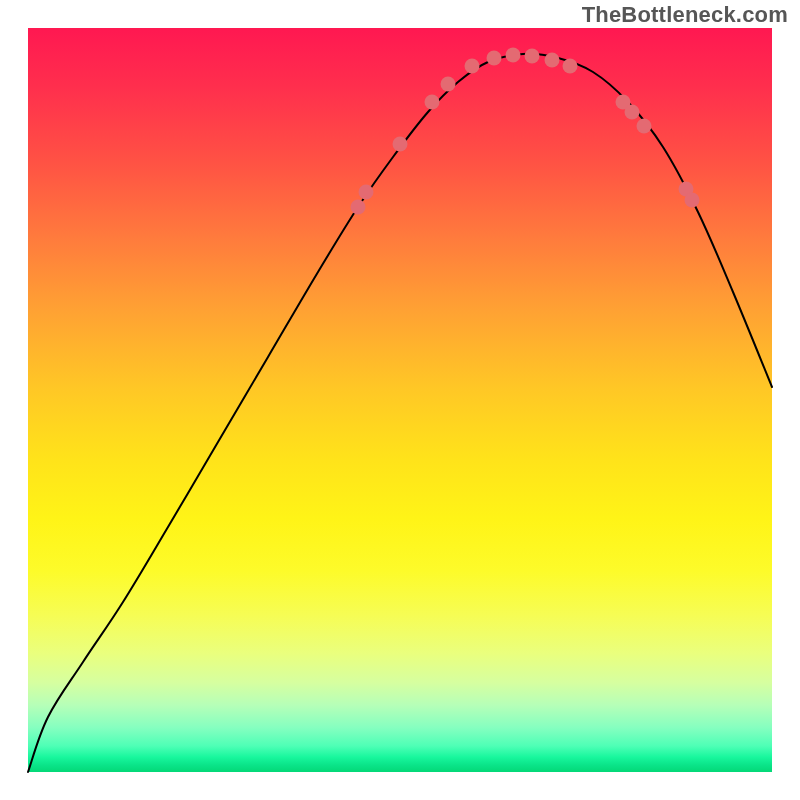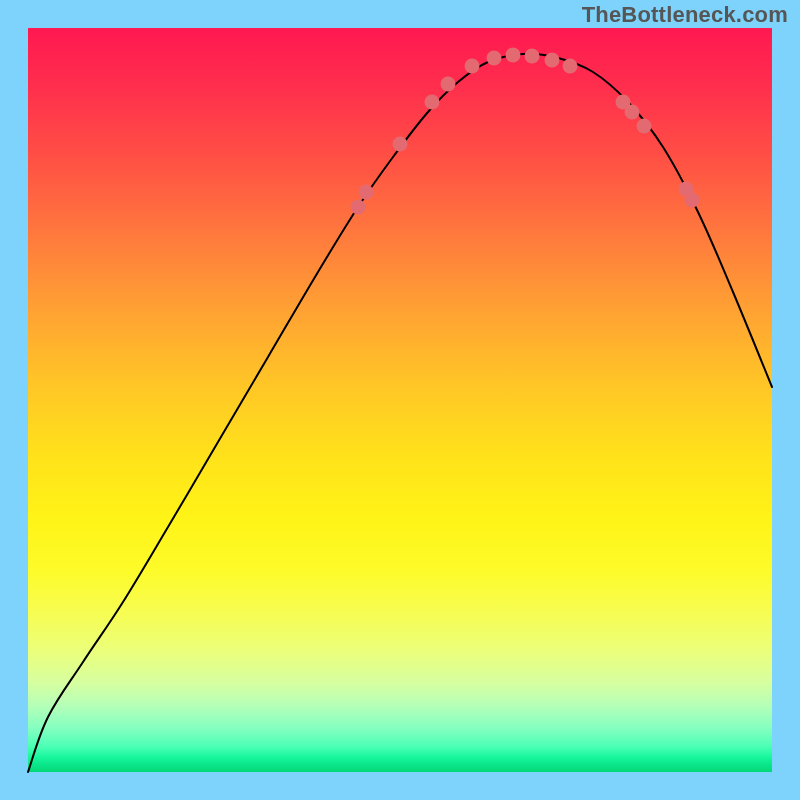--- a/index.html
+++ b/index.html
@@ -1,21 +1,21 @@
 <!DOCTYPE html>
 <html><head>
 <meta charset="utf-8">
 <style>
   * { margin: 0; padding: 0; box-sizing: border-box; }
   html, body { width: 800px; height: 800px; overflow: hidden; background: #000; }
   .frame {
     position: relative;
     width: 800px;
     height: 800px;
-    background: #7dd3fc;
+    background: #ffffff;
   }
   .watermark {
     position: absolute;
     top: 2px;
     right: 12px;
     font-family: Arial, Helvetica, sans-serif;
     font-size: 22px;
     font-weight: 600;
     color: #565656;
     letter-spacing: 0.2px;

